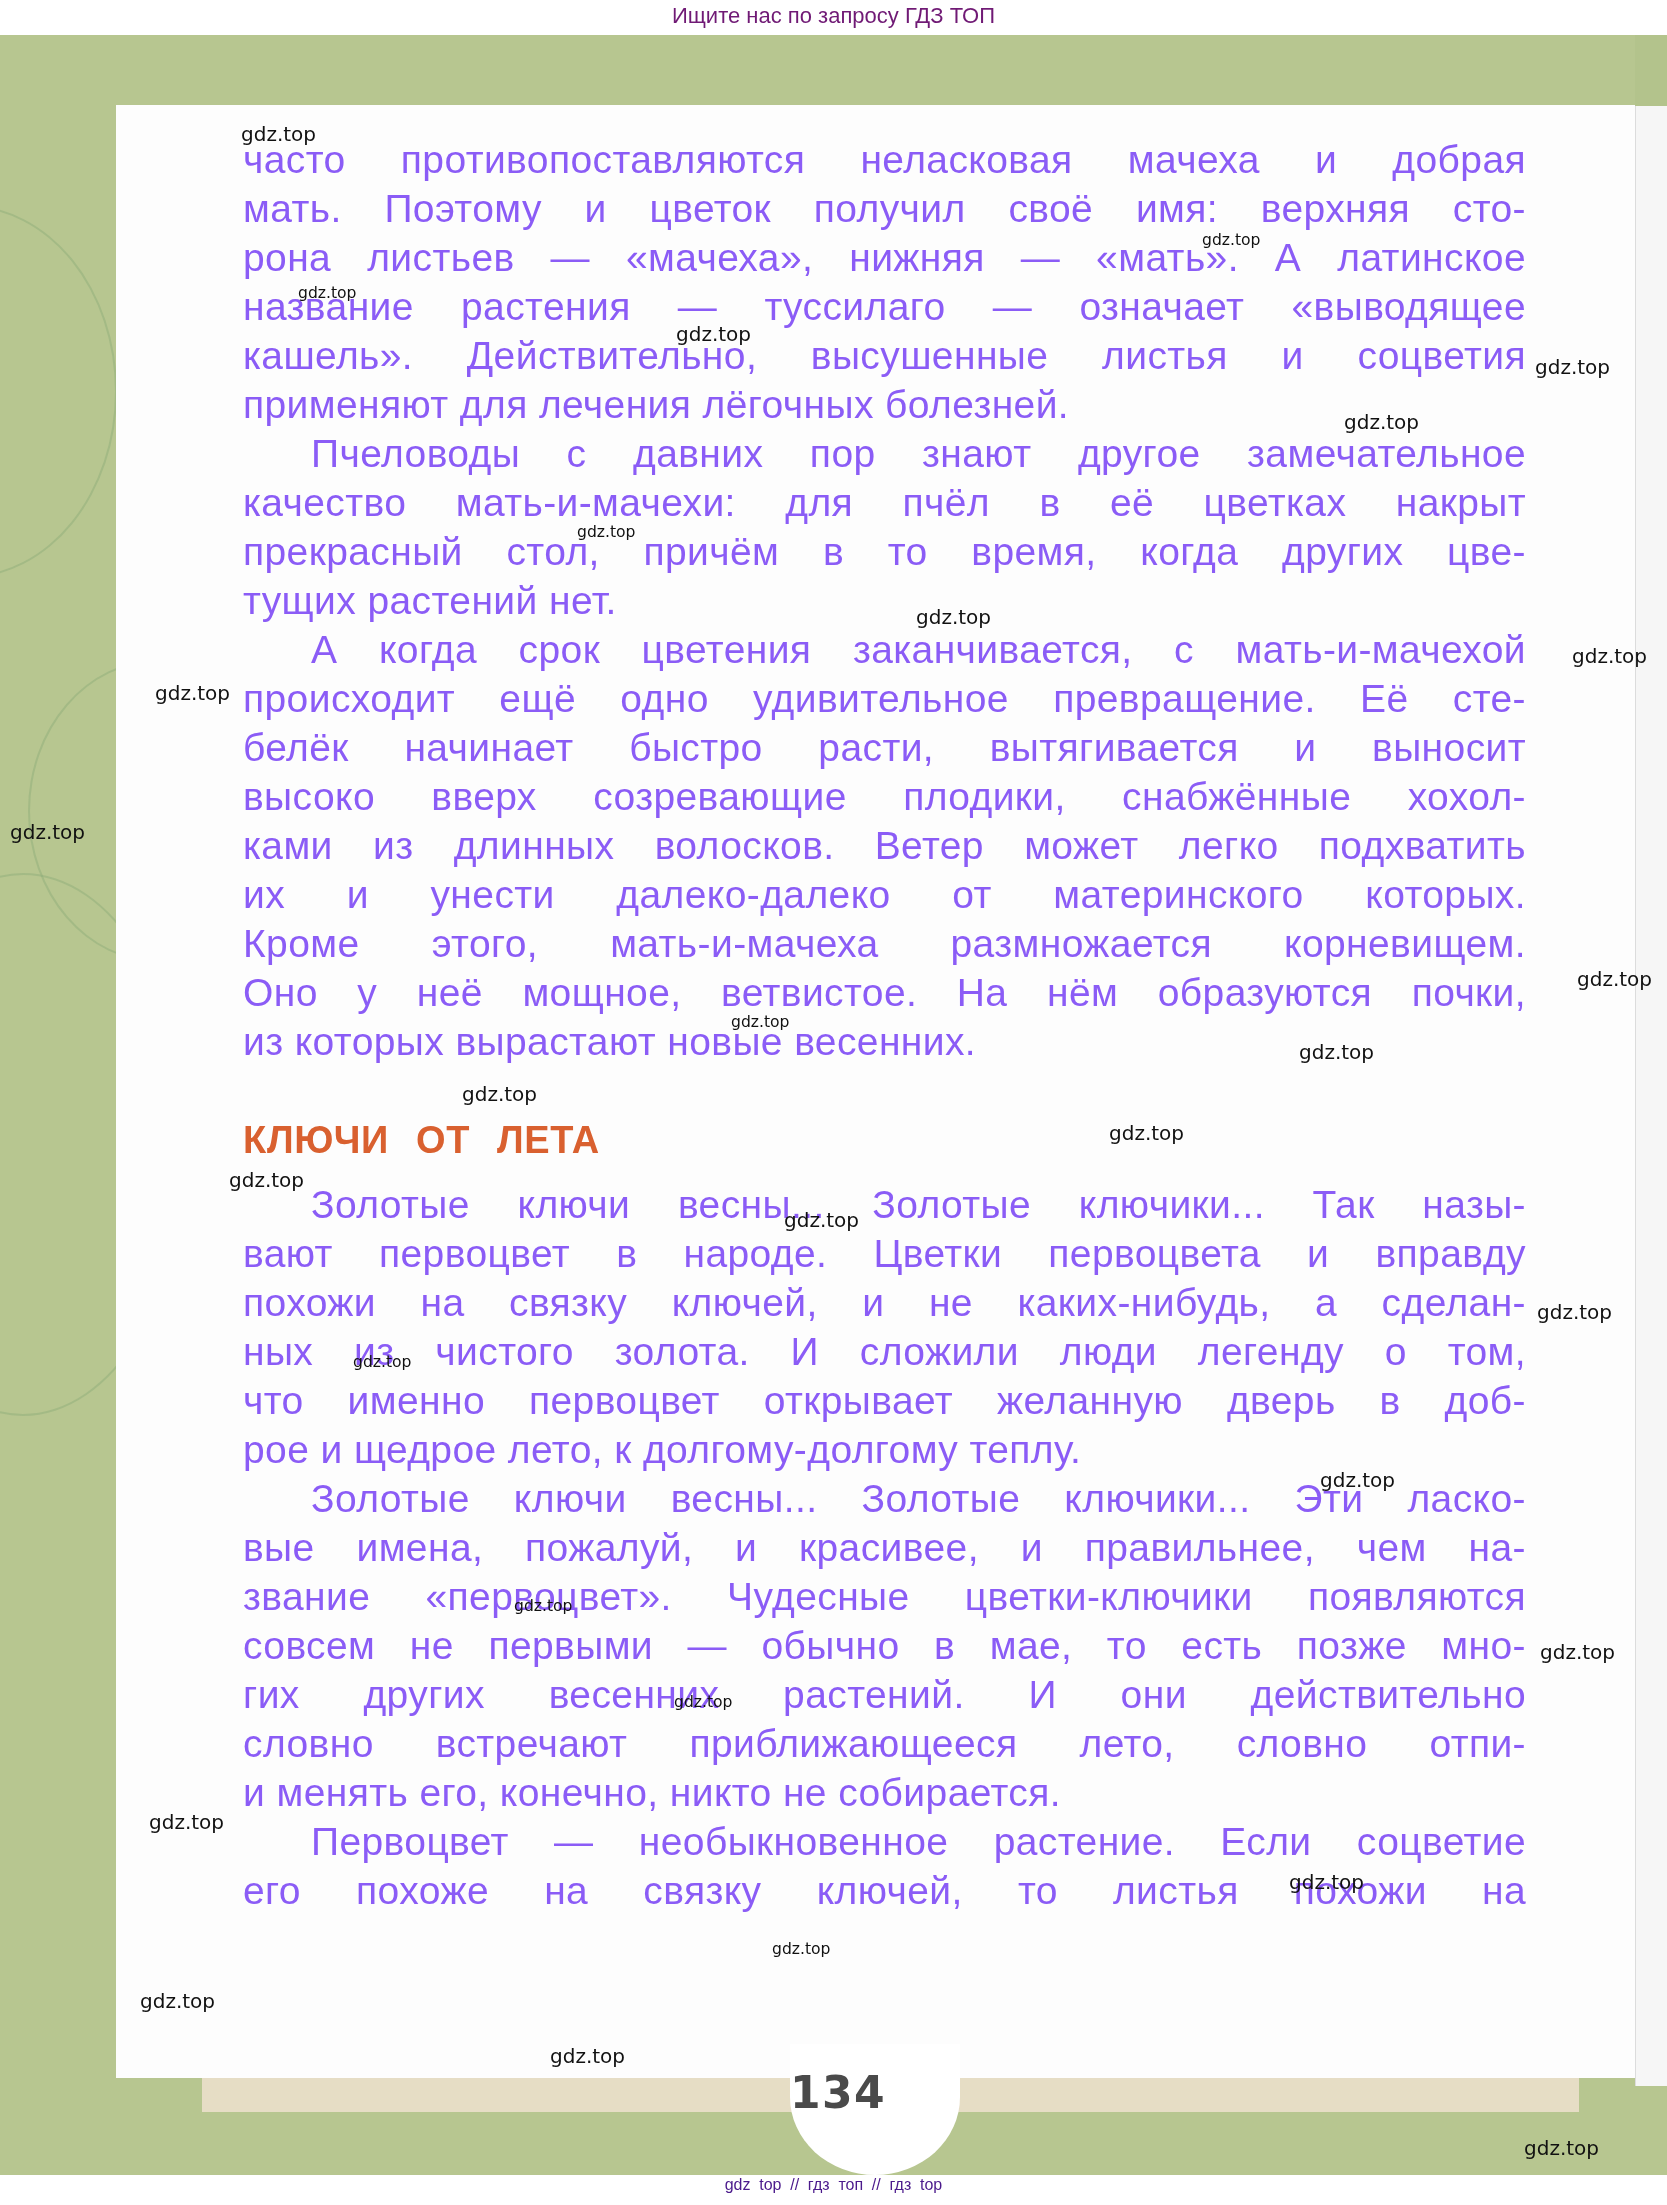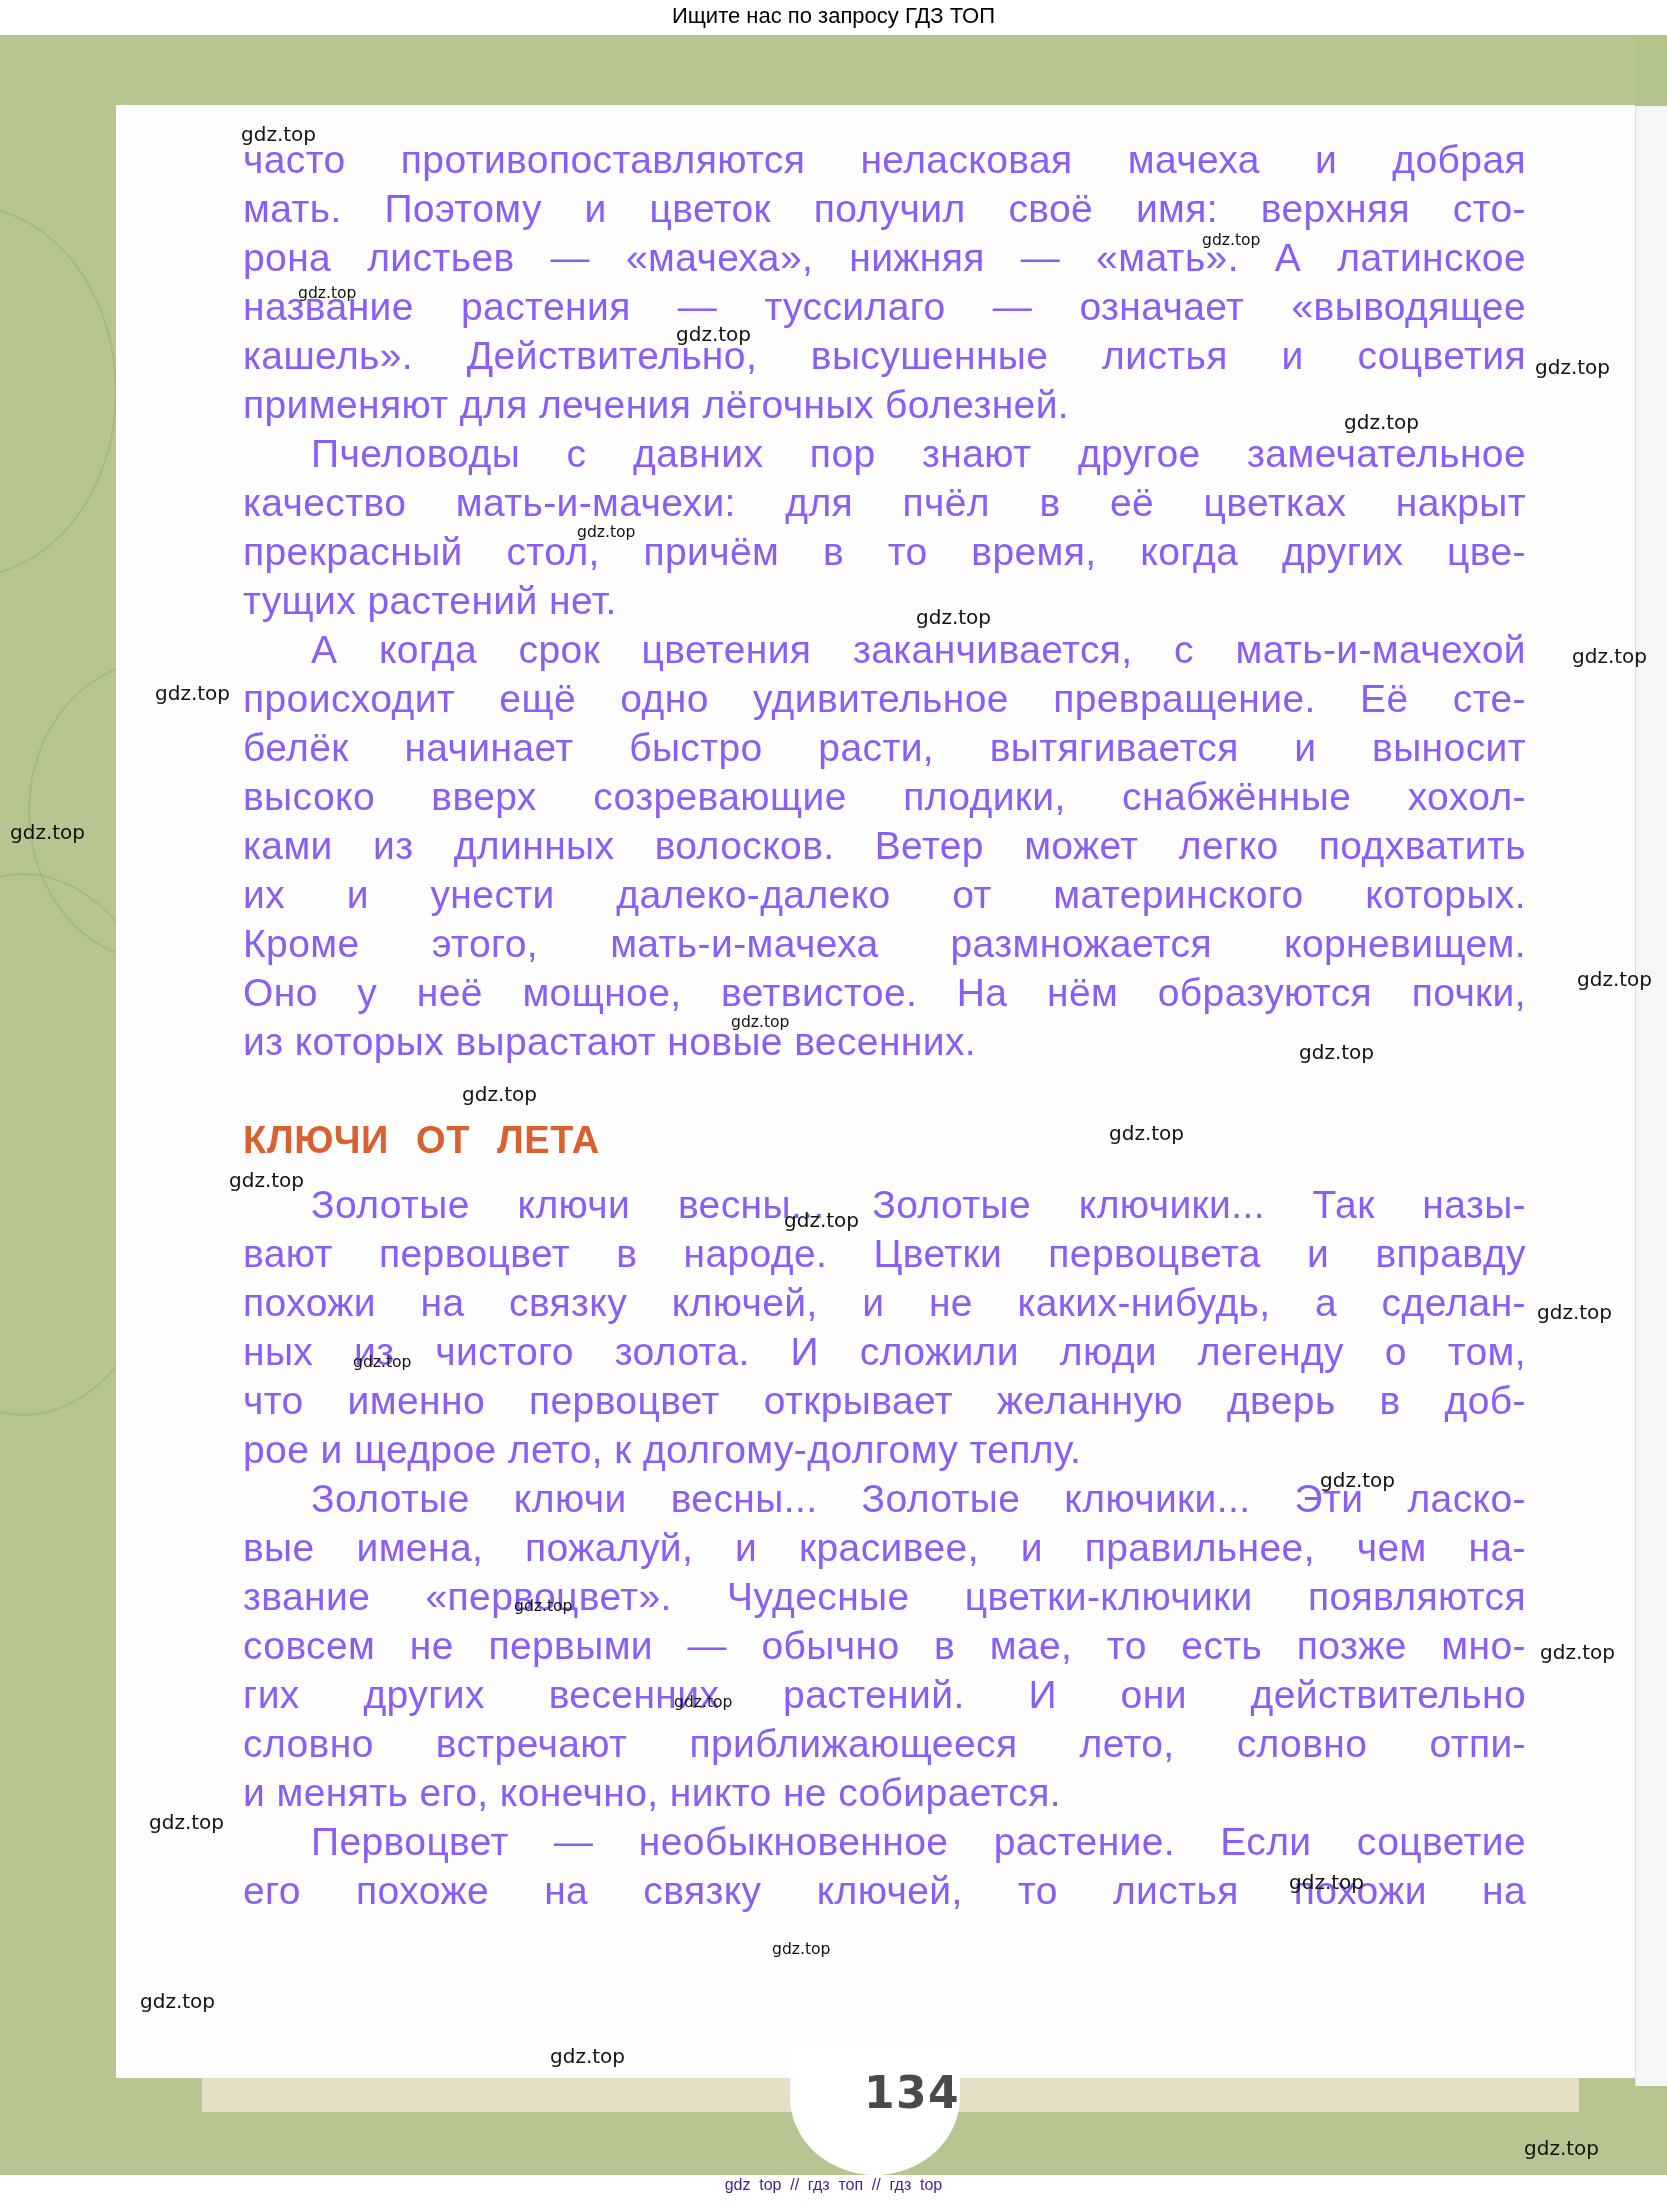--- a/index.html
+++ b/index.html
@@ -7,21 +7,21 @@
     width:1667px; height:2205px; position:relative; overflow:hidden;
     background:#ffffff;
     font-family:"Liberation Sans", sans-serif;
   }
   .top-banner {
     position:absolute; left:0; top:0; width:1667px; height:35px;
     background:#ffffff; text-align:center;
   }
   .top-banner span {
     display:inline-block; margin-top:2.8px;
-    font-family:"Liberation Sans", sans-serif; font-size:22px; color:#000000;
+    font-family:"Liberation Sans", sans-serif; font-size:22px; color:#701a75;
   }
   .green-bg {
     position:absolute; left:0; top:35px; width:1667px; height:2140px;
     background:#b7c690;
   }
   .leaf-deco {
     position:absolute; border:2.1px solid rgba(140,170,120,0.45); border-radius:50%;
   }
   .right-page {
     position:absolute; left:1635px; top:106px; width:33px; height:1980px;
@@ -36,21 +36,21 @@
   }
   .beige-band {
     position:absolute; left:202px; top:2078px; width:1377px; height:34px;
     background:#e6ddc5;
   }
   .page-number-circle {
     position:absolute; left:790px; top:2044px; width:170px; height:131px;
     background:#ffffff; border-radius:0 0 85px 85px / 0 0 78px 78px;
   }
   .page-number {
-    position:absolute; left:790px; top:2067px; width:170px; text-align:right;
+    position:absolute; left:790px; top:2067px; width:170px; text-align:left;
     font-family:"DejaVu Sans", sans-serif; font-weight:bold; font-size:44px; color:#4a4a4a;
     letter-spacing:1.4px;
   }
   .text-col {
     position:absolute; left:243px; top:135px; width:1283px;
   }
   .line {
     font-family:"Liberation Sans", sans-serif;
     font-size:39px; line-height:49px; height:49px; color:#8b5cf6;
     white-space:nowrap; text-align:justify; text-align-last:justify;

